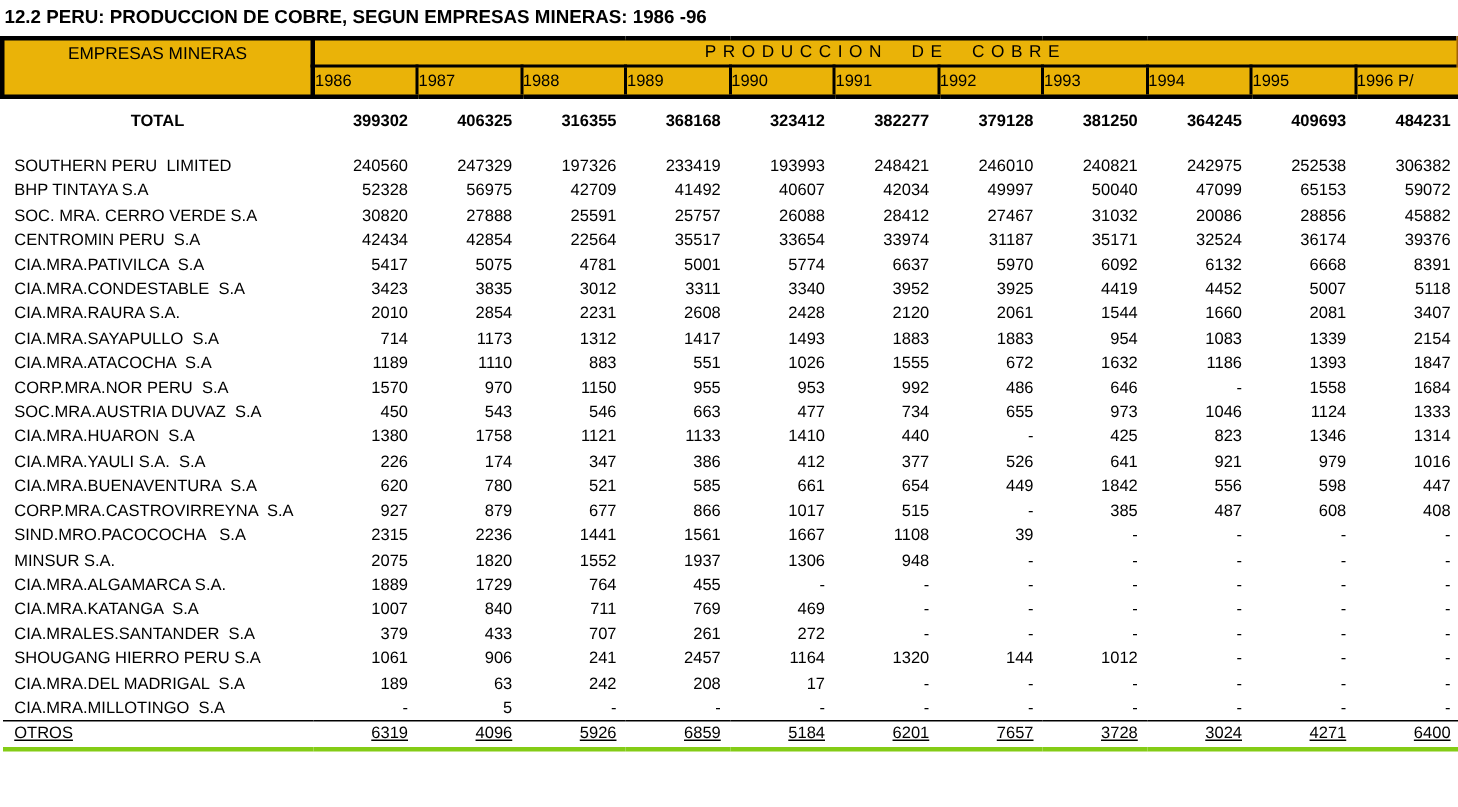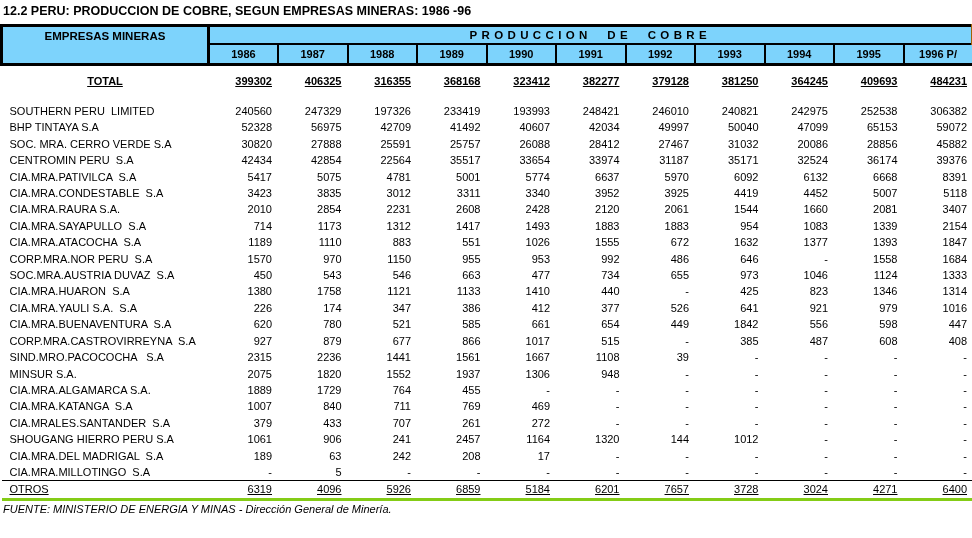--- a/index.html
+++ b/index.html
@@ -11,40 +11,40 @@
   .page{position:relative;width:972px;height:464px;}
   .title-block{padding:4px 0 0 3px;}
   .title{font-size:12.5px;font-weight:bold;line-height:15px;white-space:pre;}
   .subtitle{font-size:12.5px;font-weight:bold;line-height:15px;}
   table.data-table{
     border-collapse:collapse;table-layout:fixed;
     width:972px;margin-top:5px;
   }
   col.c-name{width:207px;}
   col.c-year{width:69.5px;}
-  th{background:#7dd3fc;font-size:11.5px;font-weight:bold;padding:0;}
+  th{background:#eab308;font-size:11.5px;font-weight:normal;padding:0;}
   th.corner{
     border:3px solid #000;
     vertical-align:top;text-align:center;padding-top:3px;
     height:33px;
   }
   th.group{
     border-top:3px solid #000;border-right:5px solid #a16207;border-bottom:2px solid #000;
     text-align:center;letter-spacing:0.38em;word-spacing:0.7em;
     height:15px;font-size:11.5px;
   }
   th.year{
     border-right:2px solid #000;border-bottom:3px solid #000;
-    text-align:center;height:17px;font-size:11px;
+    text-align:left;height:17px;font-size:11px;
   }
   th.year:last-child{border-right:3px solid #000;margin-top:20px;}
   tbody td{padding:0;font-size:11px;line-height:16.4px;height:16.4px;}
   td.name{padding-left:8px;white-space:pre;overflow:hidden;text-align:left;}
   td.num{text-align:right;padding-right:6px;}
-  tr.total td{font-weight:bold;height:17px;line-height:17px;text-decoration:underline;}
+  tr.total td{font-weight:bold;height:17px;line-height:17px;}
   tr.total td.name{text-align:center;padding-left:0;}
   tr.otros td{border-top:1px solid #000;border-bottom:3px solid #84cc16;text-decoration:underline;}
   tr.spacer td{height:auto;padding:0;line-height:0;font-size:0;}
   .footer{
     font-size:11px;font-style:italic;line-height:13px;
     padding:2px 0 0 3px;
   }
 </style>
 </head>
 <body>
@@ -224,21 +224,21 @@
         <tr class="company">
           <td class="name">CIA.MRA.ATACOCHA  S.A</td>
           <td class="num">1189</td>
           <td class="num">1110</td>
           <td class="num">883</td>
           <td class="num">551</td>
           <td class="num">1026</td>
           <td class="num">1555</td>
           <td class="num">672</td>
           <td class="num">1632</td>
-          <td class="num">1377</td>
+          <td class="num">1186</td>
           <td class="num">1393</td>
           <td class="num">1847</td>
         </tr>
         <tr class="company">
           <td class="name">CORP.MRA.NOR PERU  S.A</td>
           <td class="num">1570</td>
           <td class="num">970</td>
           <td class="num">1150</td>
           <td class="num">955</td>
           <td class="num">953</td>
@@ -441,14 +441,13 @@
           <td class="num">6201</td>
           <td class="num">7657</td>
           <td class="num">3728</td>
           <td class="num">3024</td>
           <td class="num">4271</td>
           <td class="num">6400</td>
         </tr>
       </tbody>
   </table>
 
-  <div class="footer">FUENTE: MINISTERIO DE ENERGIA Y MINAS - Dirección General de Minería.</div>
 </div>
 
 </body></html>

